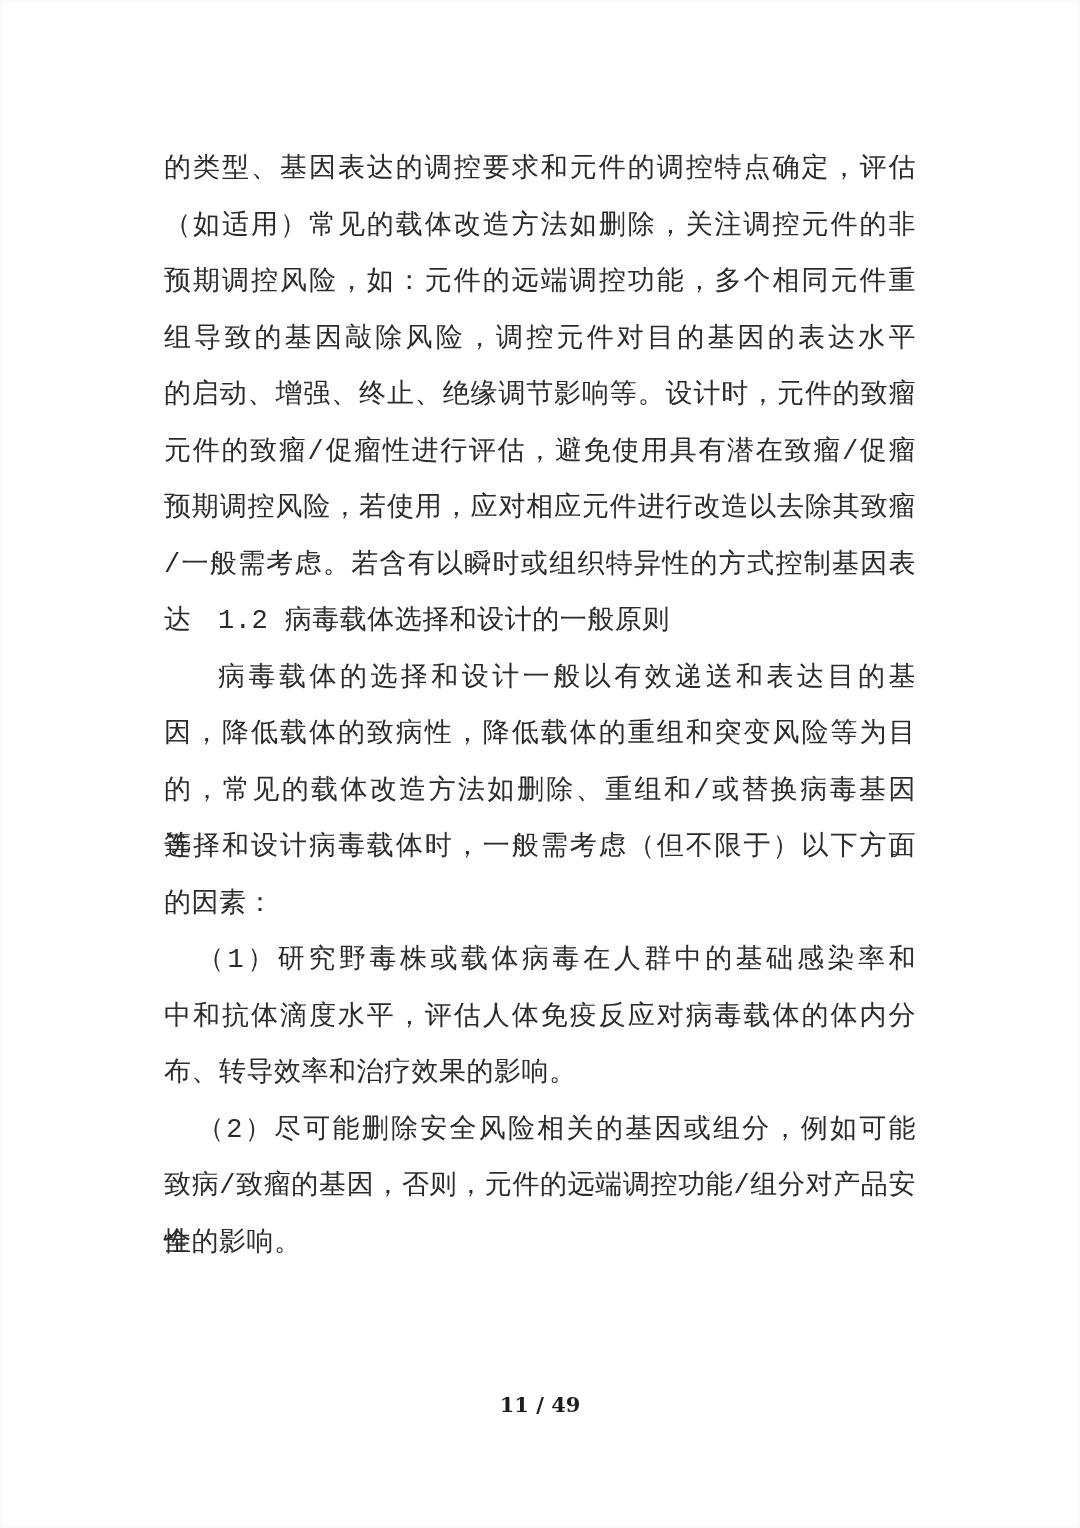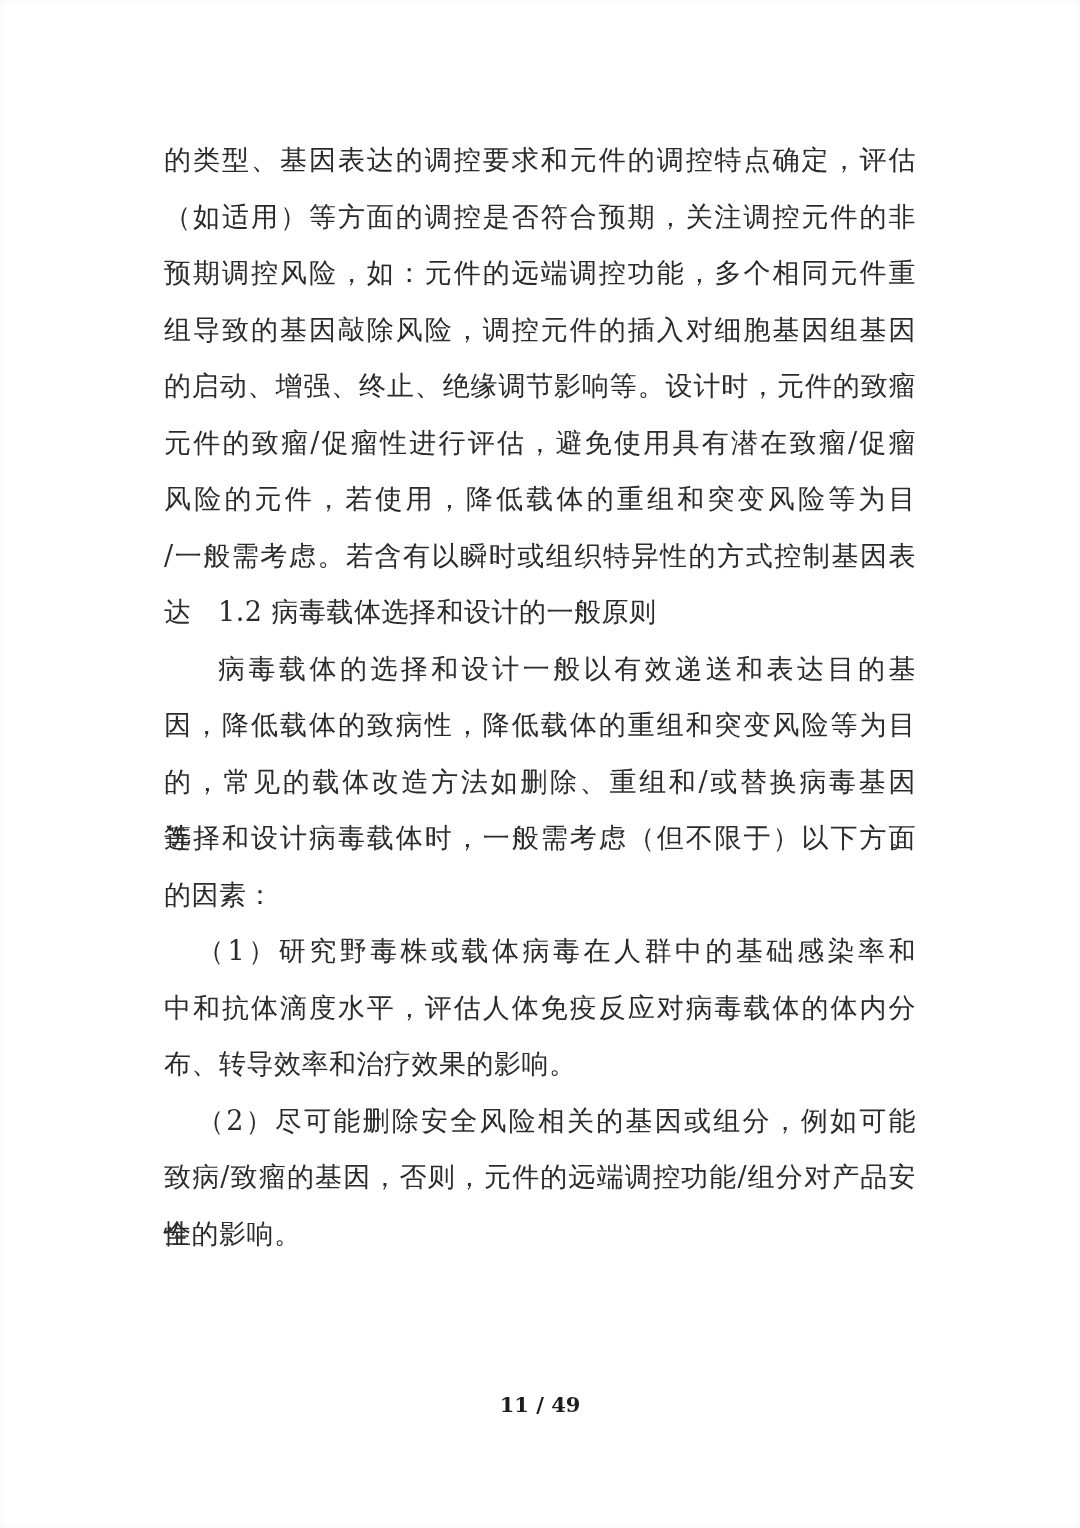--- a/index.html
+++ b/index.html
@@ -21,22 +21,23 @@
   .page::after {
     content: "";
     position: absolute;
     inset: 0;
     pointer-events: none;
     box-shadow: inset 0 0 6px rgba(0,0,0,0.05);
   }
   .text-block {
     position: absolute;
     left: 164px;
-    top: 132px;
+    top: 141px;
     width: 752px;
+    font-family: Liberation Mono, monospace;
   }
   .line {
     height: 56.5px;
     line-height: 56.5px;
     font-size: 27px;
     letter-spacing: 0.5px;
     white-space: normal;
     overflow: visible;
   }
   .line.justify {
@@ -58,26 +59,26 @@
     color: #1d1d1d;
     font-family: "DejaVu Serif", "Liberation Serif", serif;
   }
 </style>
 </head>
 <body>
 
 <div class="page">
   <div class="text-block">
       <div class="line justify">的类型、基因表达的调控要求和元件的调控特点确定，评估</div>
-      <div class="line justify">（如适用）等方面的调控是否符合预期，关注调控元件的非</div>
+      <div class="line justify">（如适用）常见的载体改造方法如删除，关注调控元件的非</div>
       <div class="line justify">预期调控风险，如：元件的远端调控功能，多个相同元件重</div>
-      <div class="line justify">组导致的基因敲除风险，调控元件的插入对细胞基因组基因</div>
+      <div class="line justify">组导致的基因敲除风险，调控元件对目的基因的表达水平</div>
       <div class="line justify">的启动、增强、终止、绝缘调节影响等。设计时，元件的致瘤</div>
       <div class="line justify">元件的致瘤/促瘤性进行评估，避免使用具有潜在致瘤/促瘤</div>
-      <div class="line justify">风险的元件，若使用，降低载体的重组和突变风险等为目</div>
+      <div class="line justify">预期调控风险，若使用，应对相应元件进行改造以去除其致瘤</div>
       <div class="line justify">/一般需考虑。若含有以瞬时或组织特异性的方式控制基因表达</div>
       <div class="line ind-para">1.2 病毒载体选择和设计的一般原则</div>
       <div class="line justify ind-para">病毒载体的选择和设计一般以有效递送和表达目的基</div>
       <div class="line justify">因，降低载体的致病性，降低载体的重组和突变风险等为目</div>
       <div class="line justify">的，常见的载体改造方法如删除、重组和/或替换病毒基因等。</div>
       <div class="line justify">选择和设计病毒载体时，一般需考虑（但不限于）以下方面</div>
       <div class="line">的因素：</div>
       <div class="line justify ind-paren">（1）研究野毒株或载体病毒在人群中的基础感染率和</div>
       <div class="line justify">中和抗体滴度水平，评估人体免疫反应对病毒载体的体内分</div>
       <div class="line">布、转导效率和治疗效果的影响。</div>

